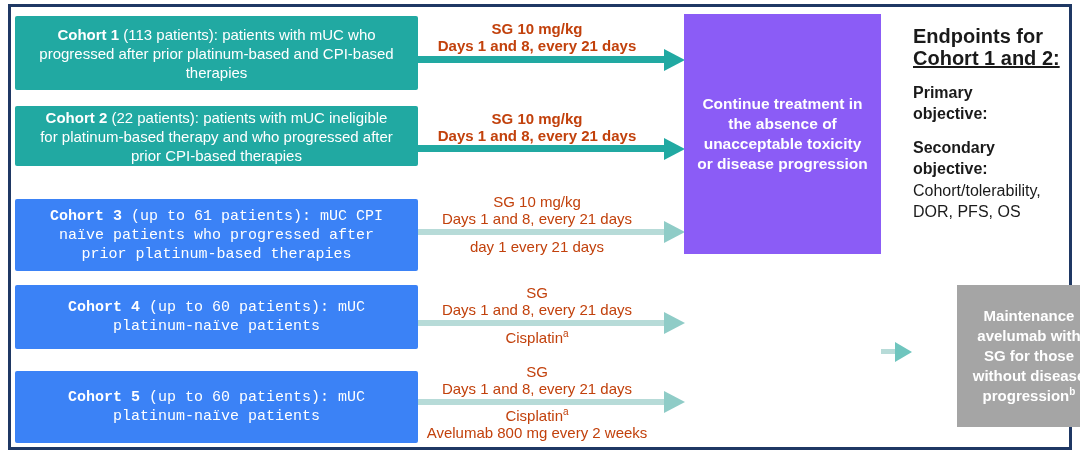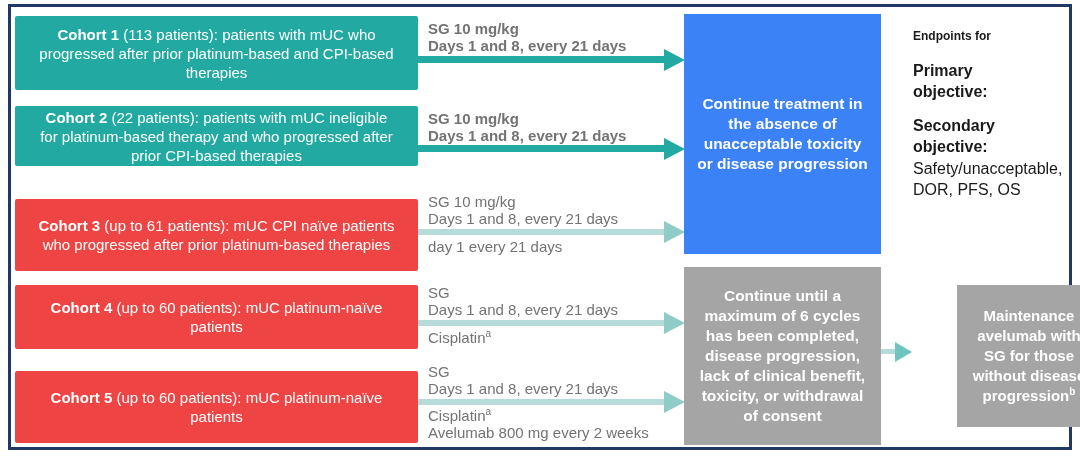--- a/index.html
+++ b/index.html
@@ -10,35 +10,35 @@
   }
   .frame{position:absolute;left:8px;top:4px;width:1058px;height:440px;
     border:3px solid #1F3864;background:#ffffff;}
   .cohort{
     position:absolute;left:15px;width:403px;box-sizing:border-box;
     display:flex;align-items:center;justify-content:center;text-align:center;
     color:#ffffff;font-size:15px;line-height:19px;padding:0 22px;border-radius:2px;
   }
   .cohort b{font-weight:bold;}
   .teal{background:#21A9A2;}
-  .gray{background:#ef4444;}
+  .gray{background:#3b82f6;font-family:Liberation Mono, monospace;}
   .shaft{position:absolute;}
   .head{position:absolute;width:0;height:0;border-top:11px solid transparent;border-bottom:11px solid transparent;}
-  .lbl{position:absolute;left:428px;width:250px;text-align:left;
-    color:#737373;font-size:15px;line-height:17px;}
+  .lbl{position:absolute;left:412px;width:250px;text-align:center;
+    color:#c2410c;font-size:15px;line-height:17px;}
   .lbl.bold{font-weight:bold;}
   .bigbox{
     position:absolute;display:flex;align-items:center;justify-content:center;
     text-align:center;color:#ffffff;font-weight:bold;font-size:15.5px;line-height:20px;
     box-sizing:border-box;padding:0 12px;
   }
-  .navybox{background:#3b82f6;justify-content:flex-end;}
+  .navybox{background:#8b5cf6;justify-content:flex-end;}
   .graybox{background:#A5A5A5;}
   .endpoints{position:absolute;left:913px;top:25px;width:152px;color:#1a1a1a;font-size:16px;line-height:21px;}
-  .ep-title{font-weight:bold;font-size:12px;line-height:22px;}
+  .ep-title{font-weight:bold;font-size:20px;line-height:22px;}
   .ep-title .u{text-decoration:underline;}
   .ep-label{font-weight:bold;width:112px;margin-top:13px;}
   .ep-value{margin-top:1px;}
   sup{font-size:10px;line-height:0;}
 </style>
 </head>
 <body>
 
 <div class="canvas">
   <div class="frame"></div>
@@ -101,32 +101,30 @@
   <div class="head" style="left:664px;top:391px;border-left:21px solid #8FCCC7;"></div>
   <div class="lbl" style="top:407px;">
     <div><span>Cisplatin</span><sup>a</sup></div>
     <div>Avelumab 800 mg every 2 weeks</div>
   </div>
 
   <div class="bigbox navybox" style="left:684px;top:14px;width:197px;height:240px;">
     <div>Continue treatment in the absence of unacceptable toxicity or disease progression</div>
   </div>
 
-  <div class="bigbox graybox" style="left:684px;top:267px;width:197px;height:178px;">
-    <div>Continue until a maximum of 6 cycles has been completed, disease progression, lack of clinical benefit, toxicity, or withdrawal of consent</div>
-  </div>
 
   <div class="shaft" style="left:881px;top:349px;width:16px;height:5px;background:#B7DBD8;"></div>
   <div class="head" style="left:895px;top:341.5px;border-top-width:10px;border-bottom-width:10px;border-left:17px solid #6FC5BE;"></div>
 
   <div class="bigbox graybox" style="left:911px;top:285px;width:144px;height:142px;font-size:15px;margin-left:46px;">
     <div><span>Maintenance avelumab with SG for those without disease progression</span><sup>b</sup></div>
   </div>
 
   <div class="endpoints">
     <div class="ep-title">
       <div>Endpoints for</div>
+      <div class="u">Cohort 1 and 2:</div>
     </div>
     <div class="ep-label">Primary objective:</div>
     <div class="ep-label">Secondary objective:</div>
-    <div class="ep-value">Safety/unacceptable, DOR, PFS, OS</div>
+    <div class="ep-value">Cohort/tolerability, DOR, PFS, OS</div>
   </div>
 </div>
 
 </body></html>

